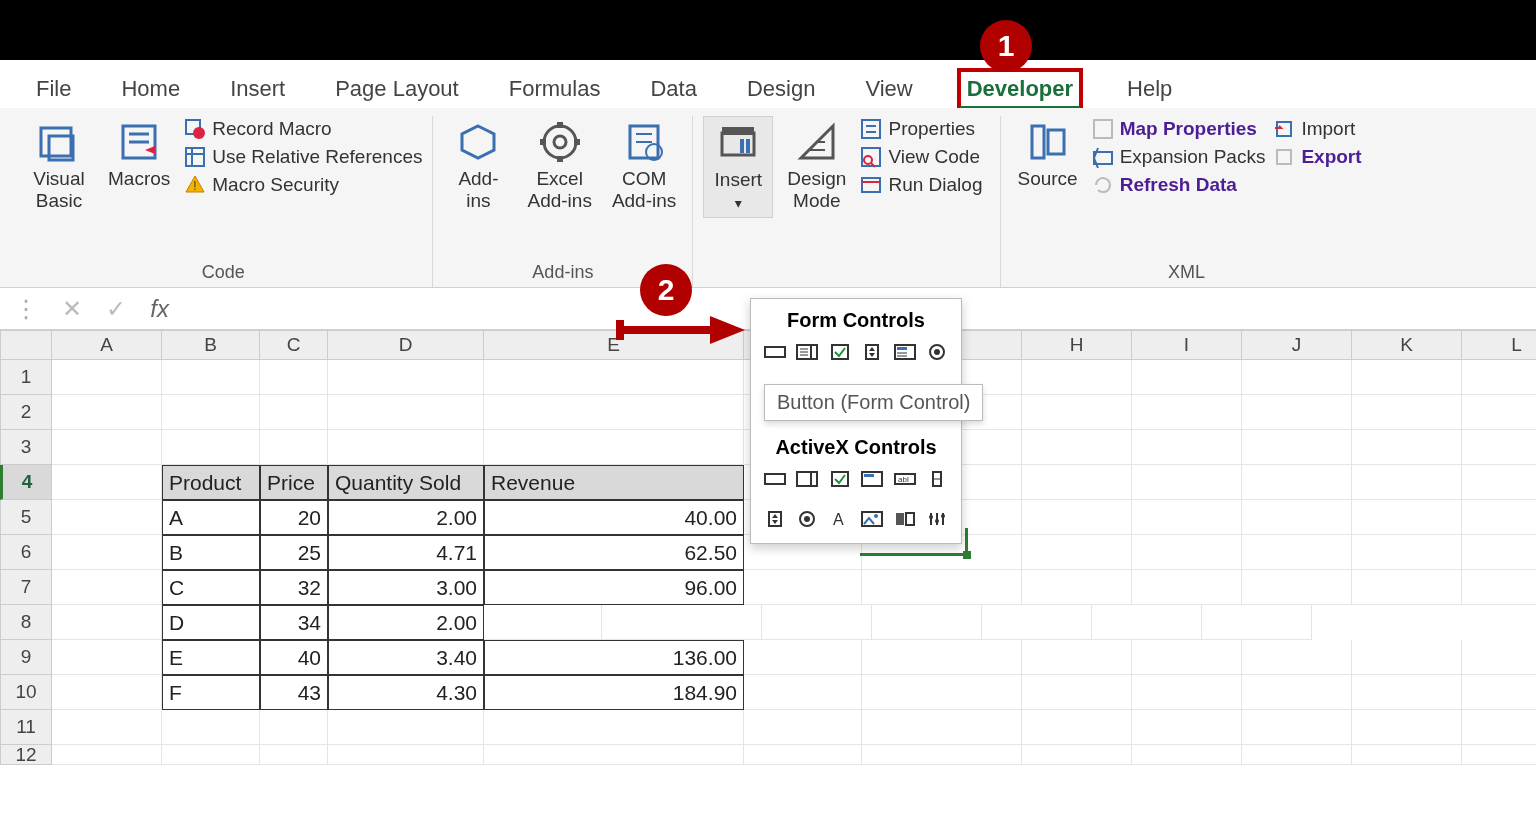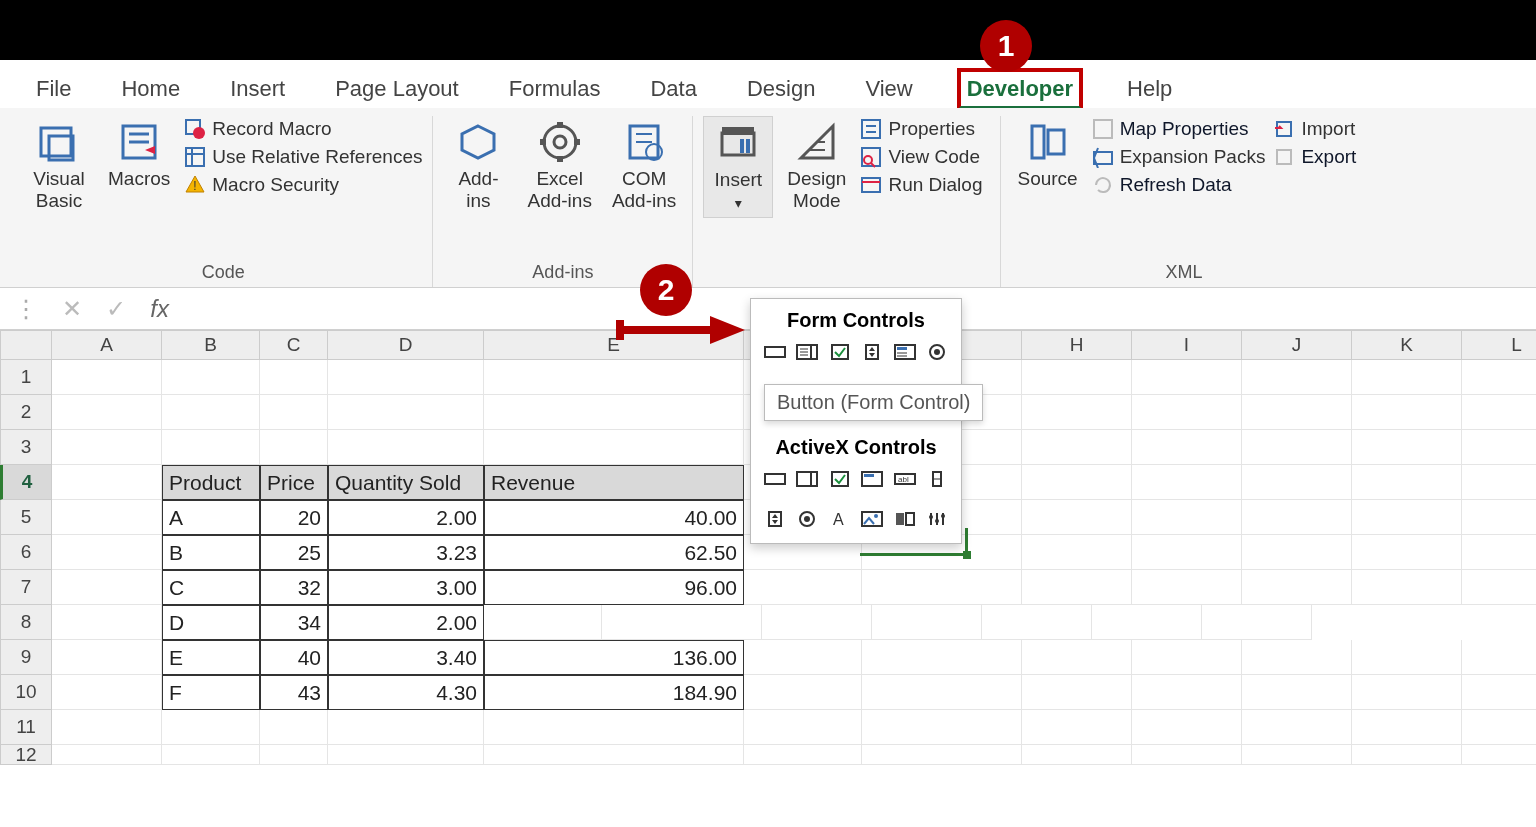--- a/index.html
+++ b/index.html
@@ -12,21 +12,21 @@
   .ribbon { display:flex; background:#f5f5f5; border-bottom:1px solid #d0d0d0; height:180px; padding:8px 14px 0 14px; font-size:19px; color:#333; position:relative; }
   .group { display:flex; flex-direction:column; align-items:center; padding:0 10px; border-right:1px solid #d8d8d8; height:100%; }
   .group:last-child { border-right:none; }
   .group-body { display:flex; flex:1; align-items:flex-start; gap:8px; }
   .group-label { font-size:18px; color:#555; margin-top:auto; margin-bottom:4px; }
   .bigbtn { display:flex; flex-direction:column; align-items:center; justify-content:flex-start; padding:4px 6px; min-width:70px; text-align:center; cursor:pointer; }
   .bigbtn .ic { width:44px; height:44px; margin-bottom:4px; display:flex; align-items:center; justify-content:center; }
   .bigbtn .lbl { line-height:1.15; }
   .smallcol { display:flex; flex-direction:column; gap:6px; padding-top:2px; }
   .smallbtn { display:flex; align-items:center; gap:6px; cursor:pointer; white-space:nowrap; font-size:19px; }
-  .smallbtn.disabled { color:#0f172a; cursor:default; }
+  .smallbtn.disabled { color:#4c1d95; cursor:default;font-weight:bold; }
   .smallbtn .sic { width:22px; height:22px; display:flex; align-items:center; justify-content:center; }
   .insert-selected { background:#e8e8e8; border:1px solid #d0d0d0; }
   .namebox-row { display:flex; align-items:center; border-bottom:1px solid #d0d0d0; height:42px; font-size:20px; color:#555; background:#fff; }
   .namebox { width:190px; border:1px solid #ccc; margin:4px 6px; padding:4px 10px; display:flex; justify-content:space-between; align-items:center; background:#fff; }
   .namebox .dd { color:#666; font-size:14px; }
   .fx-tools { display:flex; align-items:center; gap:24px; padding:0 14px; color:#aaa; }
   .fx-tools span { font-size:24px; }
   .fx-label { font-style:italic; color:#666; font-size:22px; }
   .formula-input { flex:1; height:100%; padding:4px 8px; border:none; outline:none; font-size:20px; }
   .grid { display:flex; }
@@ -400,21 +400,21 @@
         <div class="cell cH"></div>
         <div class="cell cI"></div>
         <div class="cell cJ"></div>
         <div class="cell cK"></div>
         <div class="cell cL"></div>
       </div>
     <div class="row">
         <div class="cell cA"></div>
         <div class="cell cB tblcell">B</div>
         <div class="cell cC tblcell r">25</div>
-        <div class="cell cD tblcell r">3.23</div>
+        <div class="cell cD tblcell r">4.71</div>
         <div class="cell cE tblcell r">62.50</div>
         <div class="cell cF"></div>
         <div class="cell cG"></div>
         <div class="cell cH"></div>
         <div class="cell cI"></div>
         <div class="cell cJ"></div>
         <div class="cell cK"></div>
         <div class="cell cL"></div>
       </div>
     <div class="row">

